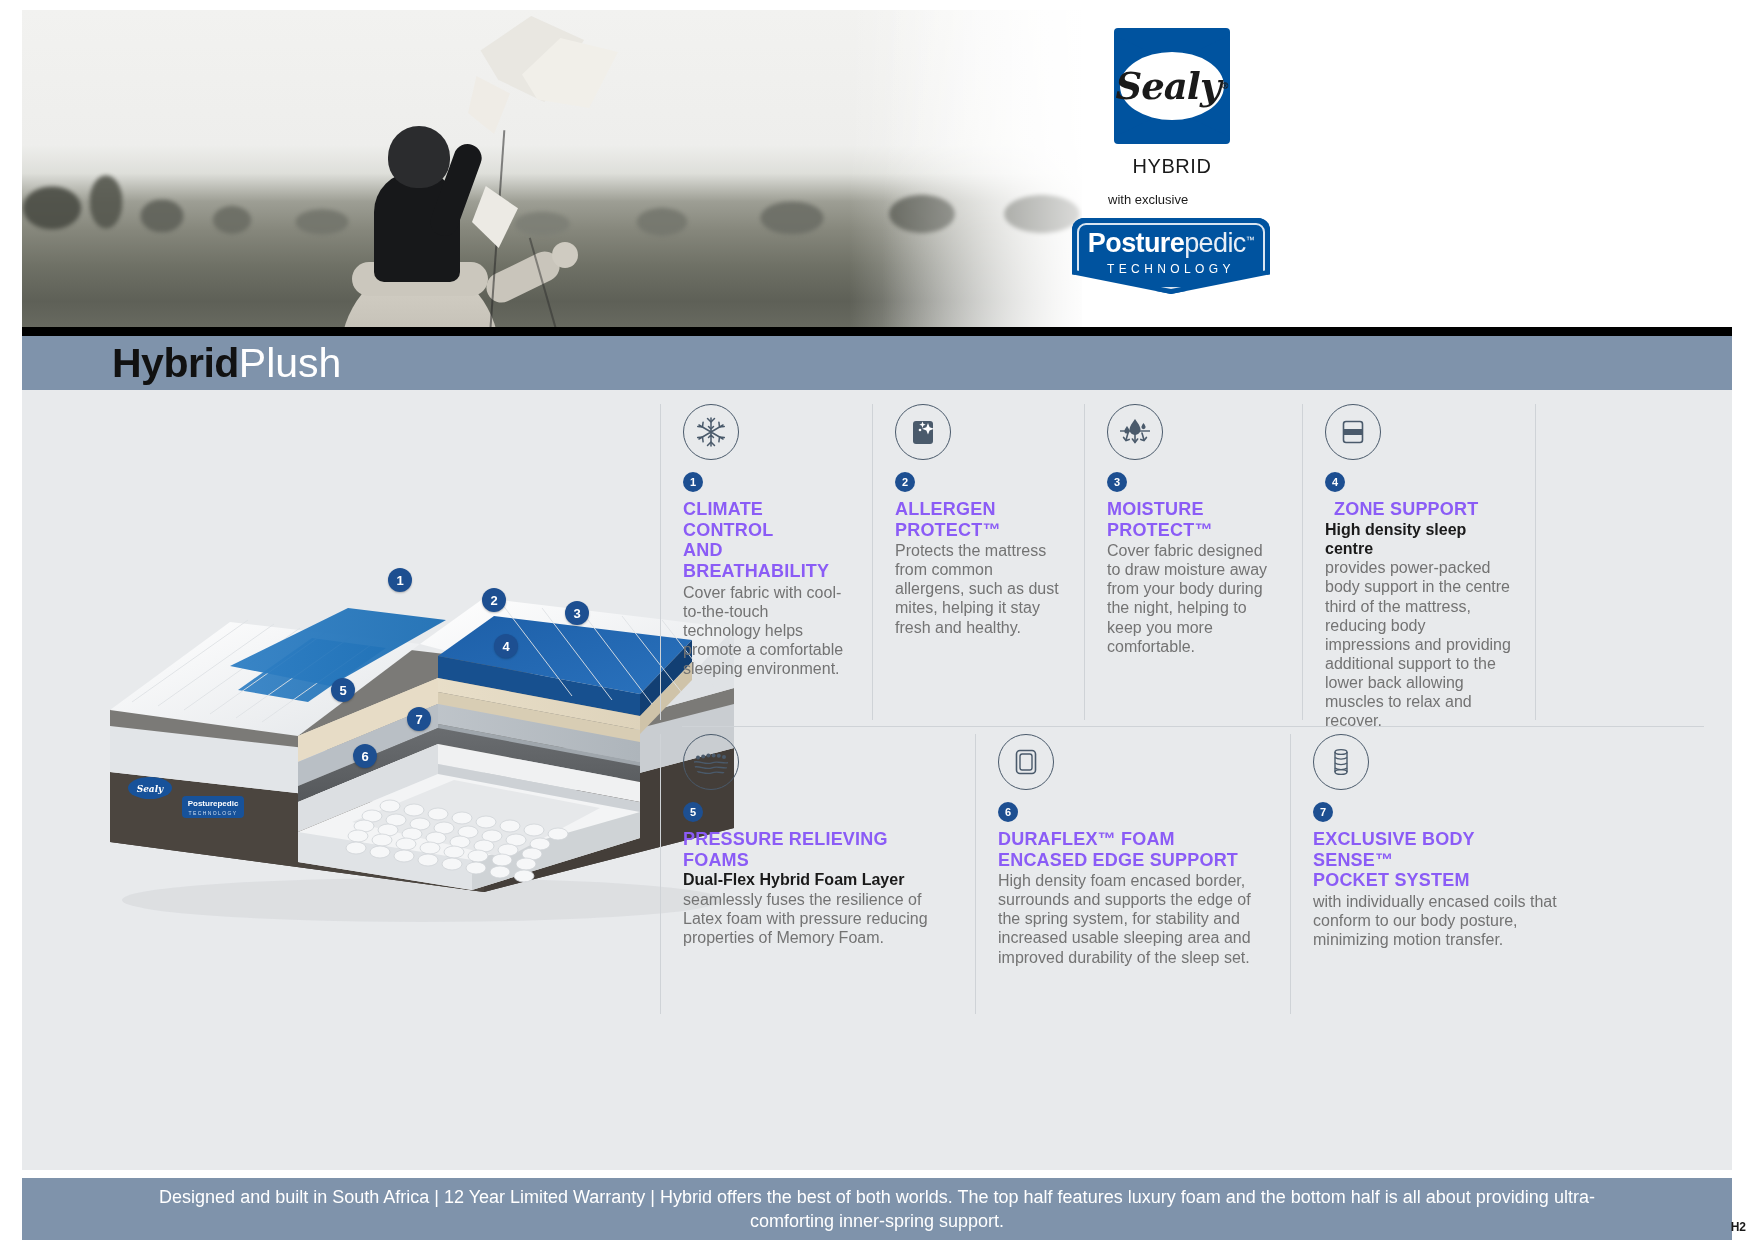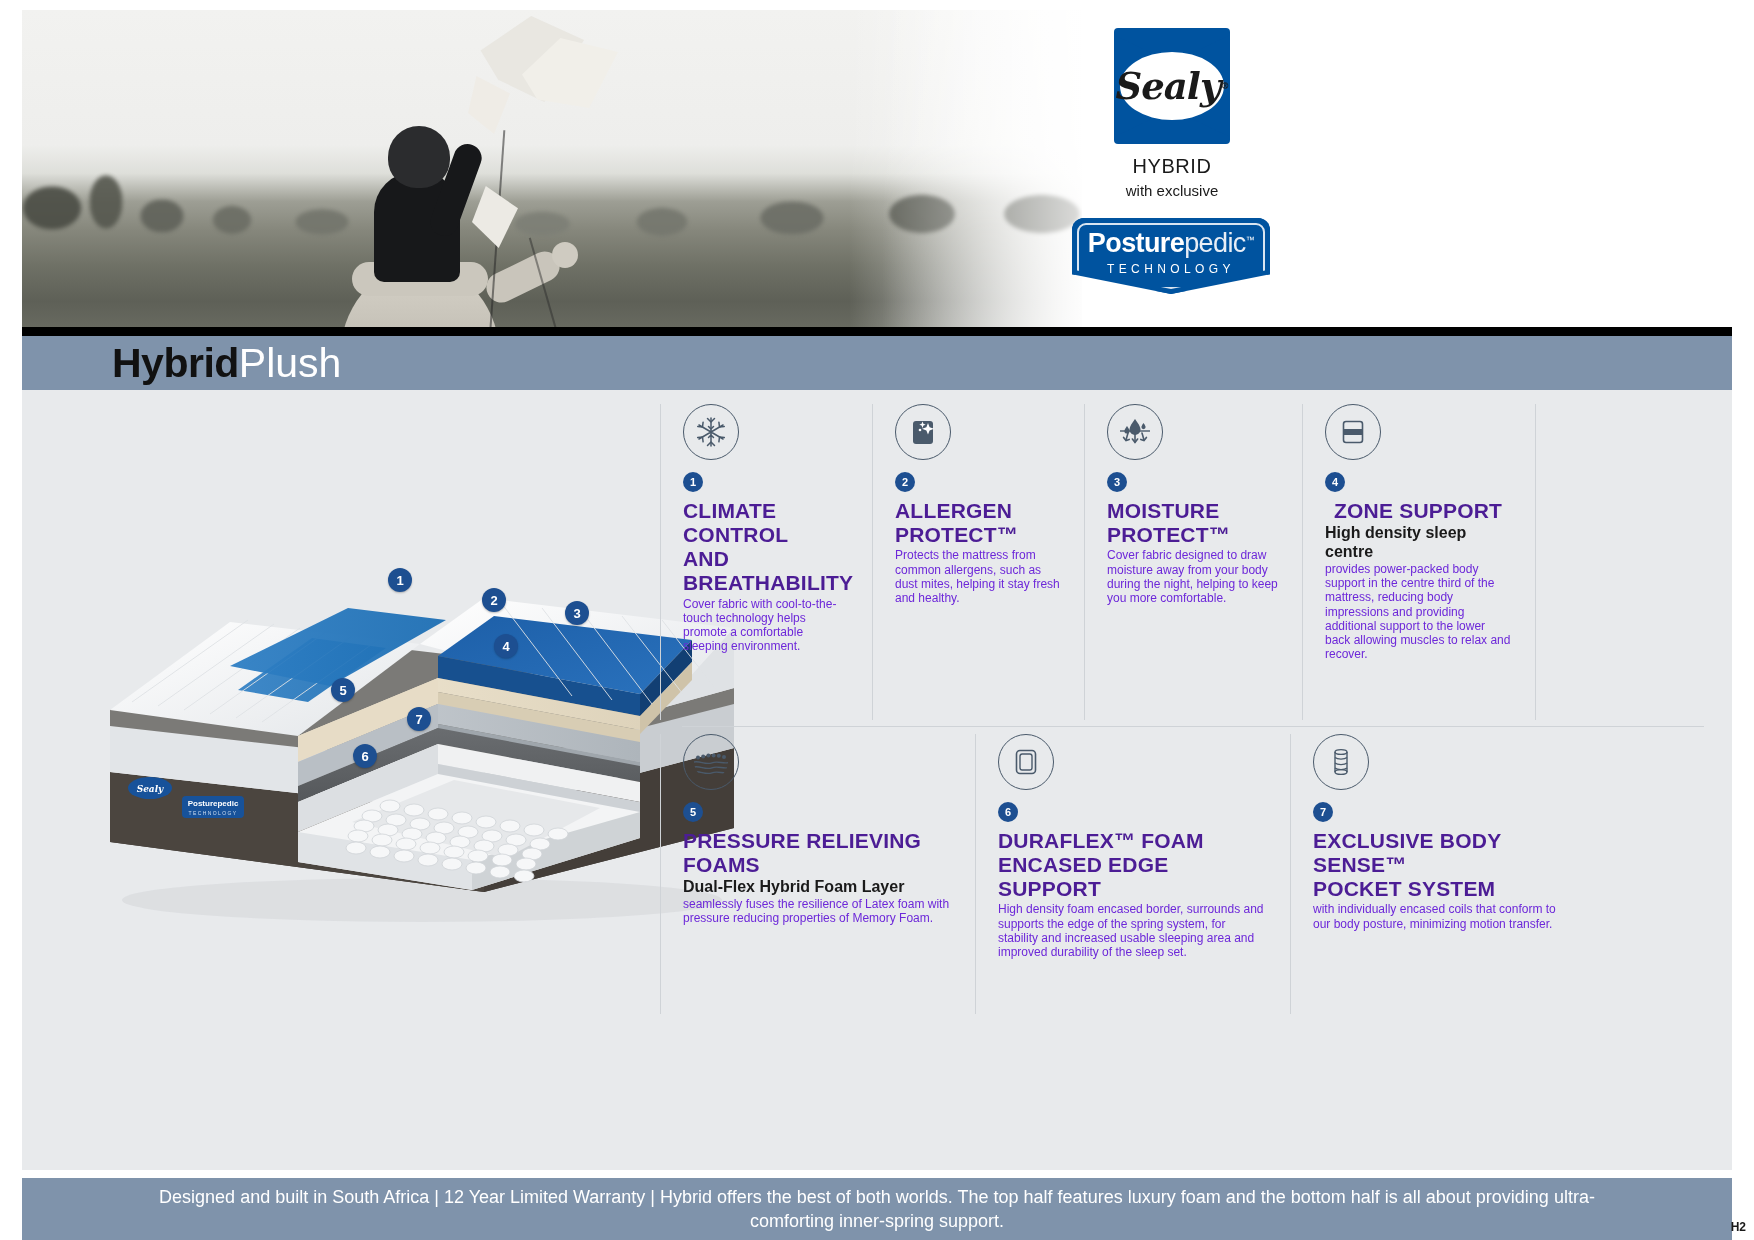--- a/index.html
+++ b/index.html
@@ -159,22 +159,22 @@
   }
   .sealy-word sup { font-size: 9px; vertical-align: -2px; font-style: normal; }
   .brand-sub {
     margin-top: 11px;
     font-size: 20px; color:#1a1a1a; letter-spacing: .6px;
     font-family: "Liberation Sans", sans-serif;
   }
 
   
   .with-exclusive {
-    position:absolute; left: 1108px; top: 182px; width: 128px;
-    text-align:center; font-size: 15px; color:#1a1a1a;
+    position:absolute; left: 1108px; top: 192px; width: 128px;
+    text-align:left; font-size: 13px; color:#1a1a1a;
   }
   .pp-badge {
     position:absolute; left: 1072px; top: 218px;
     width: 198px; height: 76px;
     background:#00539f;
     border-radius: 12px;
     clip-path: polygon(0 0, 100% 0, 100% 74%, 50% 100%, 0 74%);
     box-shadow: inset 0 0 0 3px #00539f;
   }
   .pp-inner {
@@ -266,31 +266,31 @@
     margin-bottom: 12px;
   }
   .fnum {
     width: 20px; height: 20px; border-radius:50%;
     background:#1d4f91; color:#fff;
     font-size: 11px; font-weight:600;
     display:flex; align-items:center; justify-content:center;
     margin-bottom: 7px;
   }
   .ftitle {
-    font-size: 21px; font-weight:700; color:#4c1d95;
+    font-size: 18px; font-weight:700; color:#8b5cf6;
     letter-spacing: .2px; line-height: 1.15;
     text-transform: uppercase;
     margin-bottom: 1px;
   }
   .fsubtitle {
     font-size: 16px; font-weight:700; color:#1a1a1a;
     line-height: 1.18;
   }
   .fbody {
-    font-size: 12px; font-weight:400; color:#6d28d9;
+    font-size: 16px; font-weight:400; color:#737373;
     line-height: 1.19;
   }
 
   
   .footer {
     position:absolute; left:22px; top:1178px;
     width:1710px; height:62px;
     background:#7f93ab;
     display:flex; align-items:center; justify-content:center;
     text-align:center;

